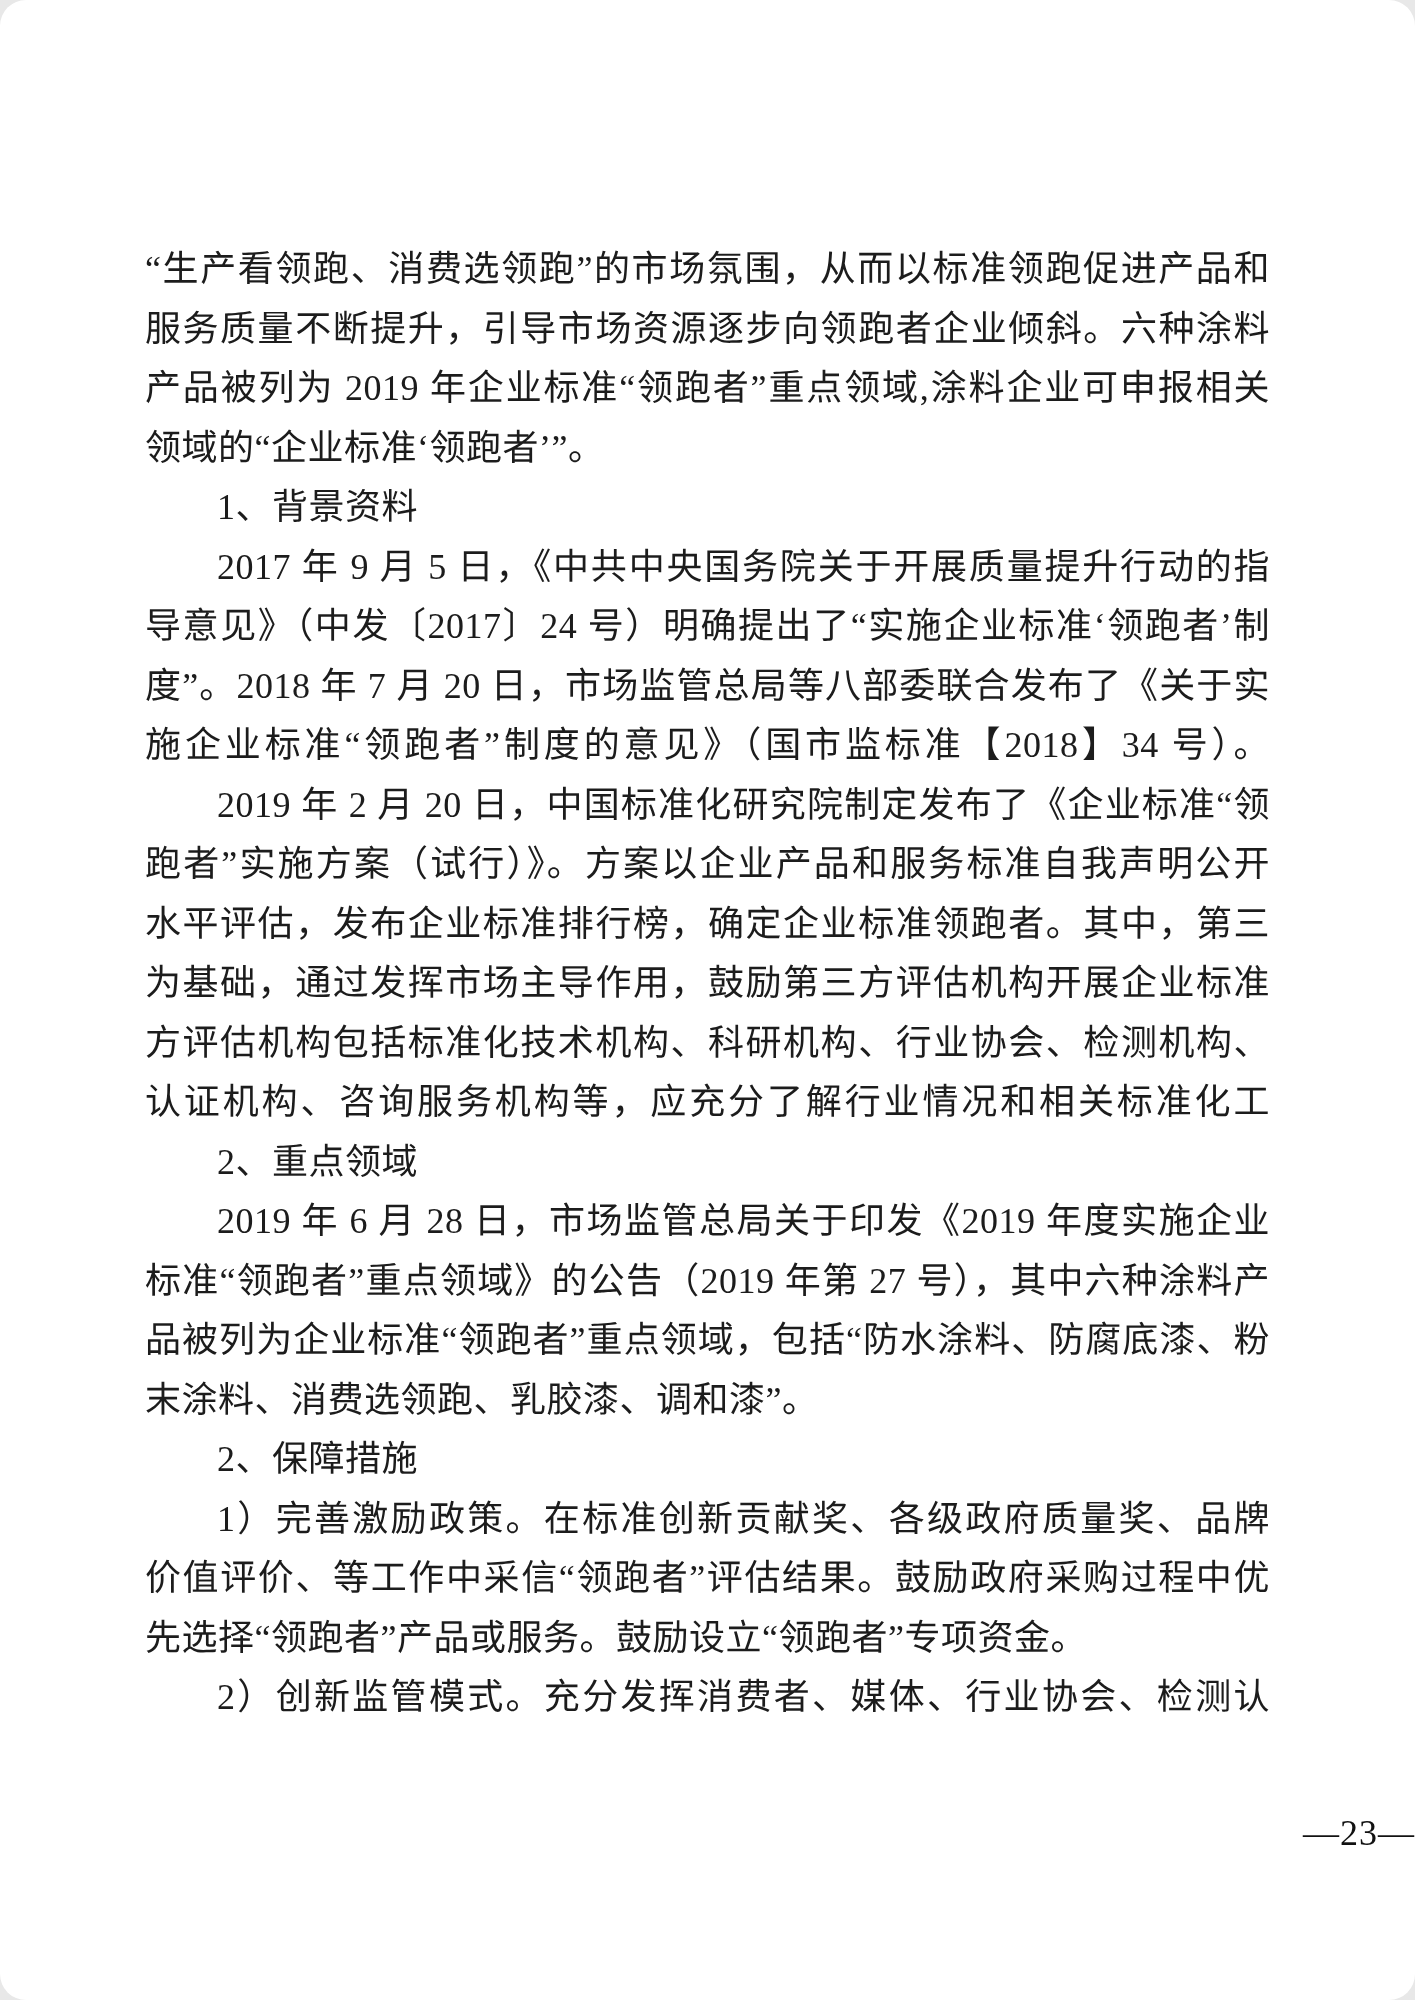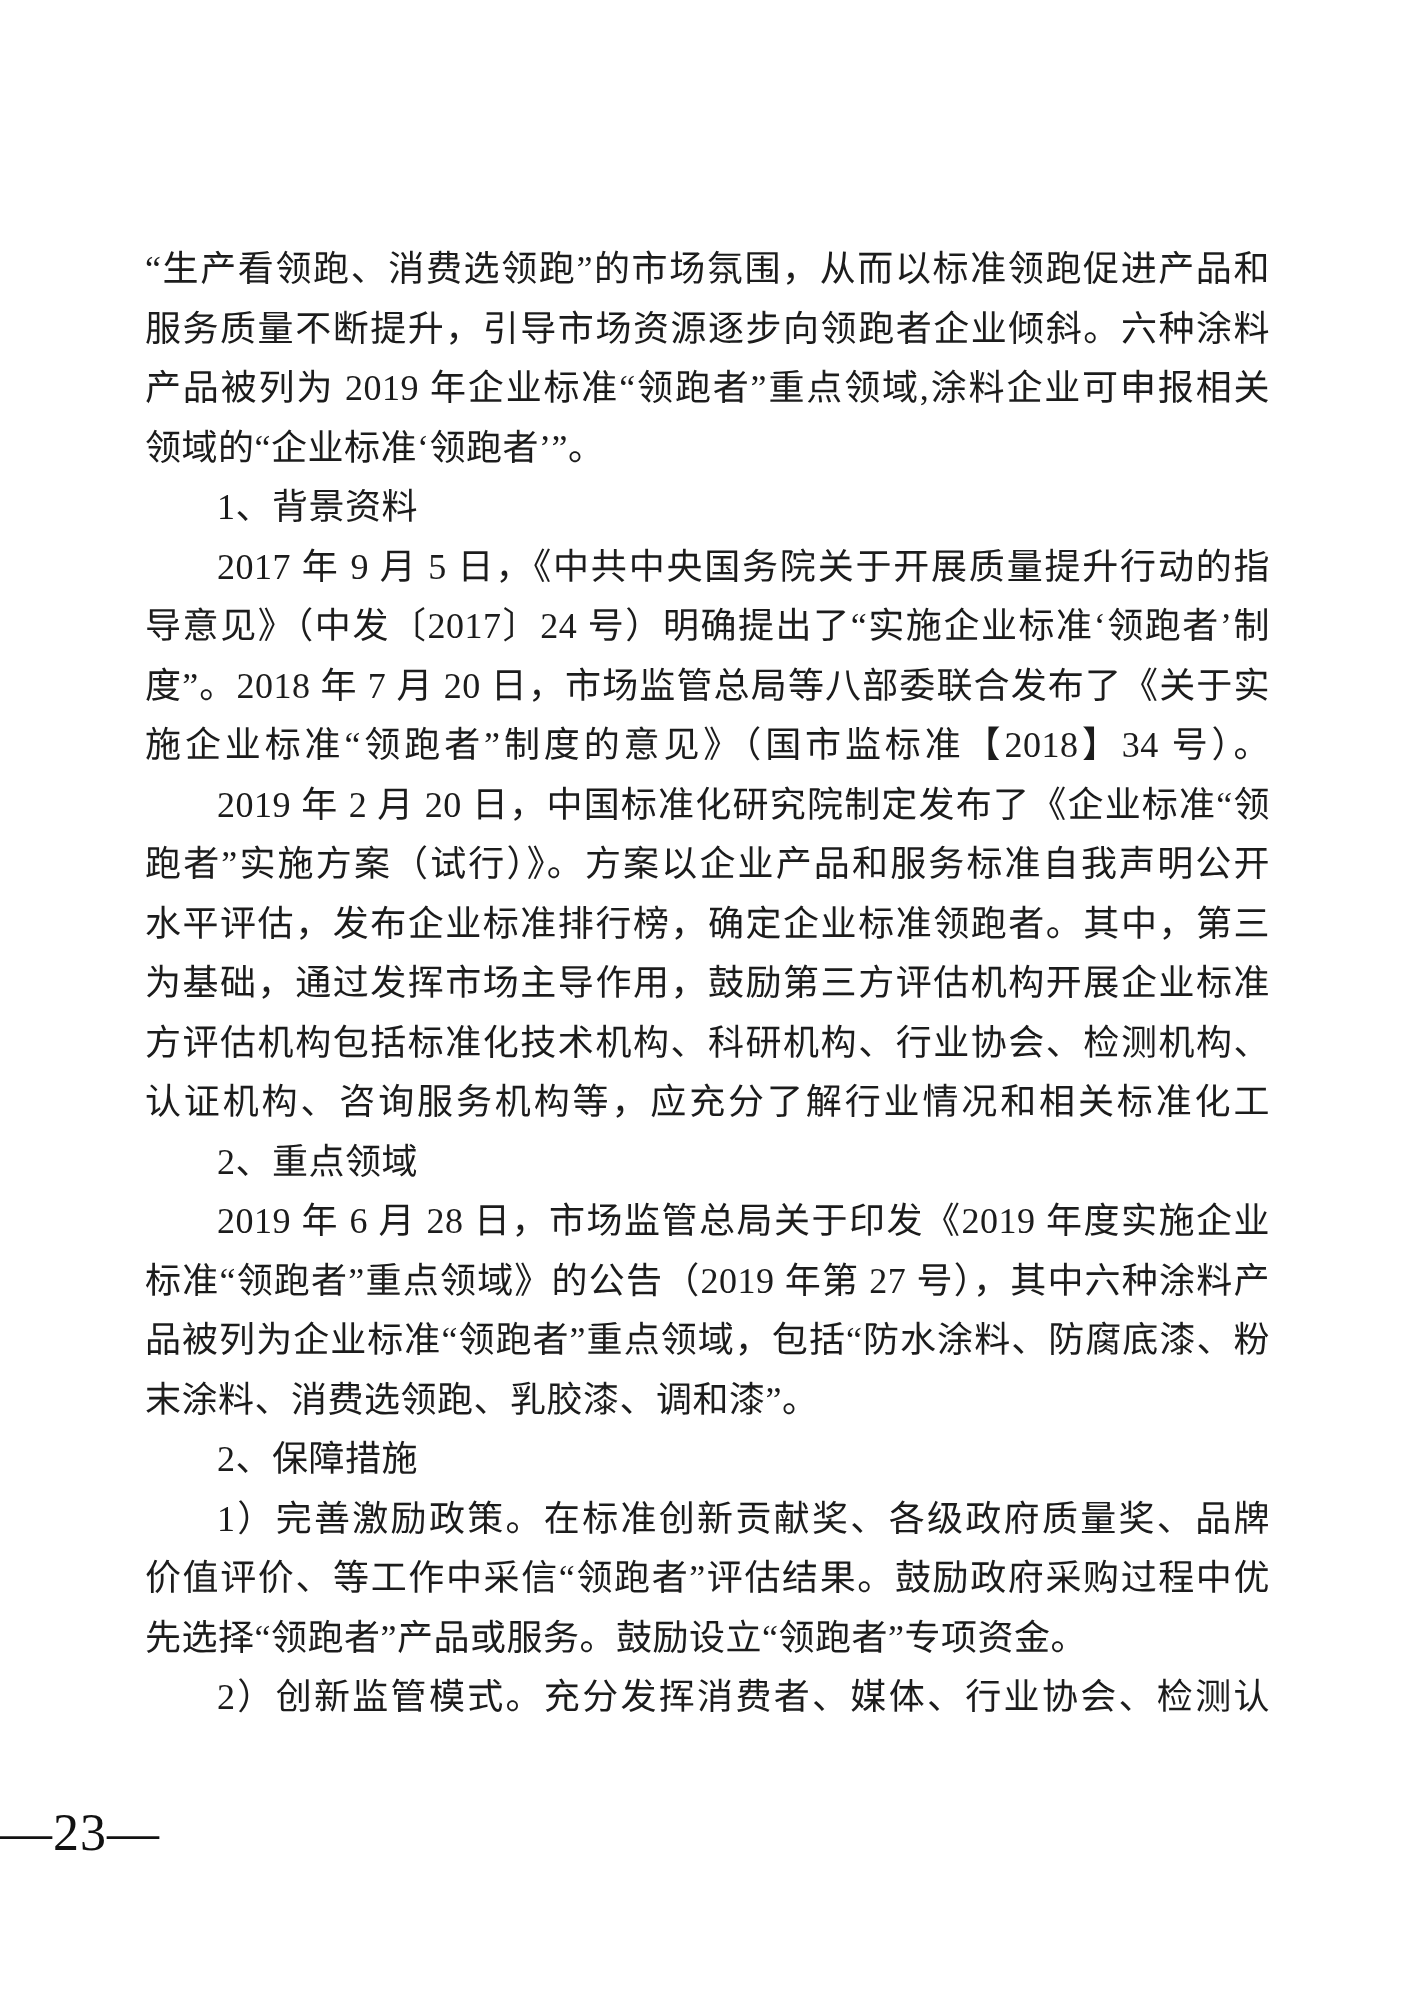--- a/index.html
+++ b/index.html
@@ -4,20 +4,21 @@
 <style>
   html, body { margin: 0; padding: 0; background: #e8e8e8; }
   .page {
     position: relative;
     width: 1415px;
     height: 2000px;
     background: #ffffff;
     font-family: "Liberation Serif", "DejaVu Serif", serif;
     color: #1c1c1c;
     overflow: hidden;
+    border-radius: 26px;
   }
   .doc-body {
     position: absolute;
     left: 145px;
     right: 145px;
     top: 240px;
     font-size: 36px;
     line-height: 59.5px;
     letter-spacing: 0.5px;
   }
@@ -29,22 +30,22 @@
     overflow: hidden;
     height: 59.5px;
   }
   .text-line.fill { text-align-last: justify; }
   .text-line.indent { text-indent: 2em; }
   .footer {
     position: absolute;
     left: 0;
     right: 0;
     top: 1808px;
-    text-align: left;
-    font-size: 52px;
+    text-align: right;
+    font-size: 36px;
     line-height: 50px;
     letter-spacing: 1px;
     color: #111111;
   }
 </style>
 </head>
 <body>
 
 <div class="page">
   <div class="doc-body" id="doc-body">

